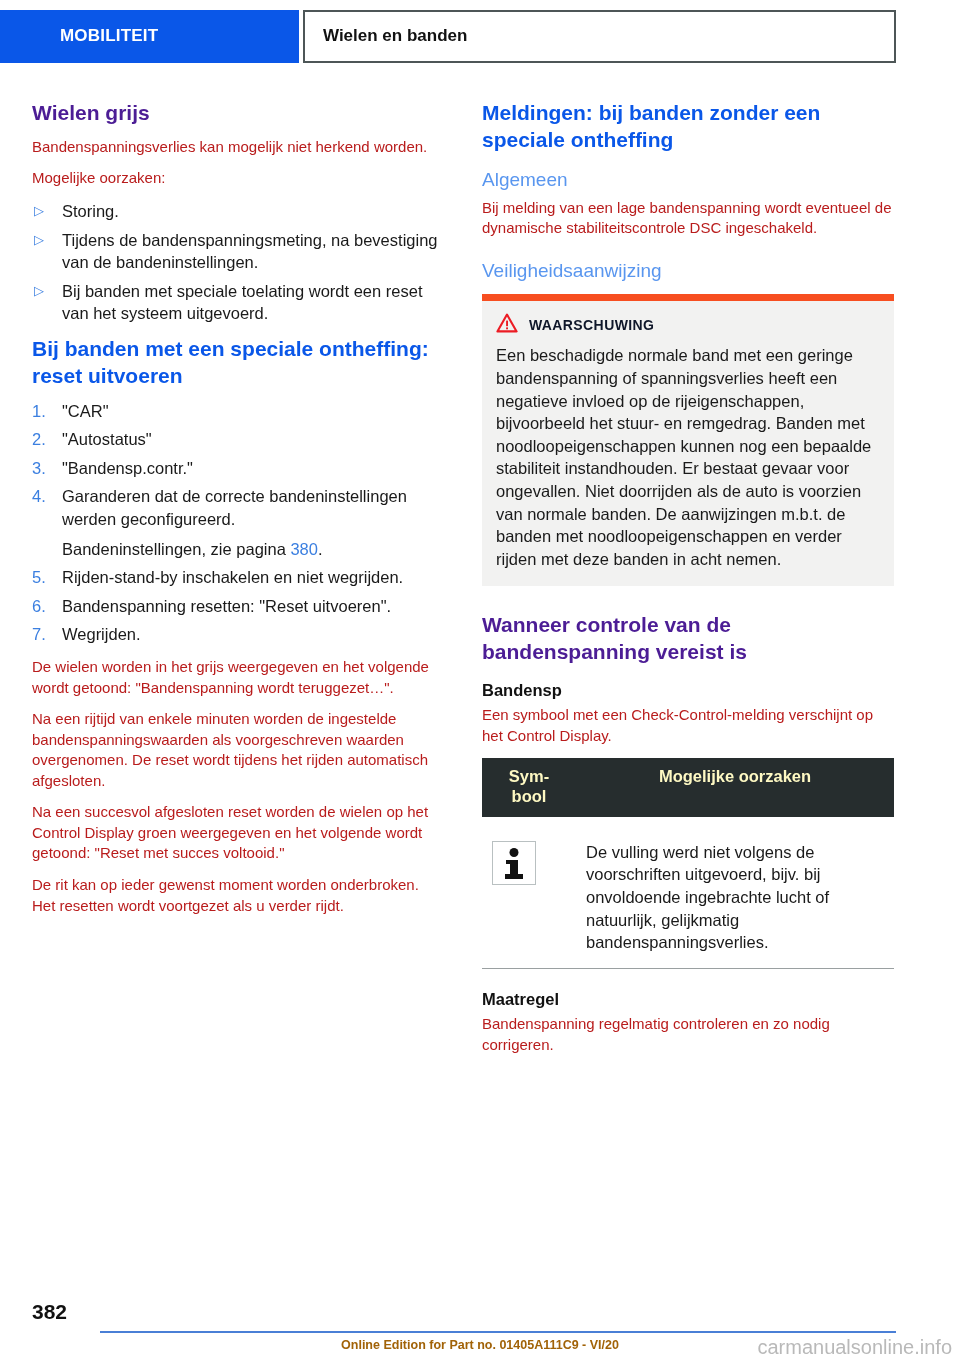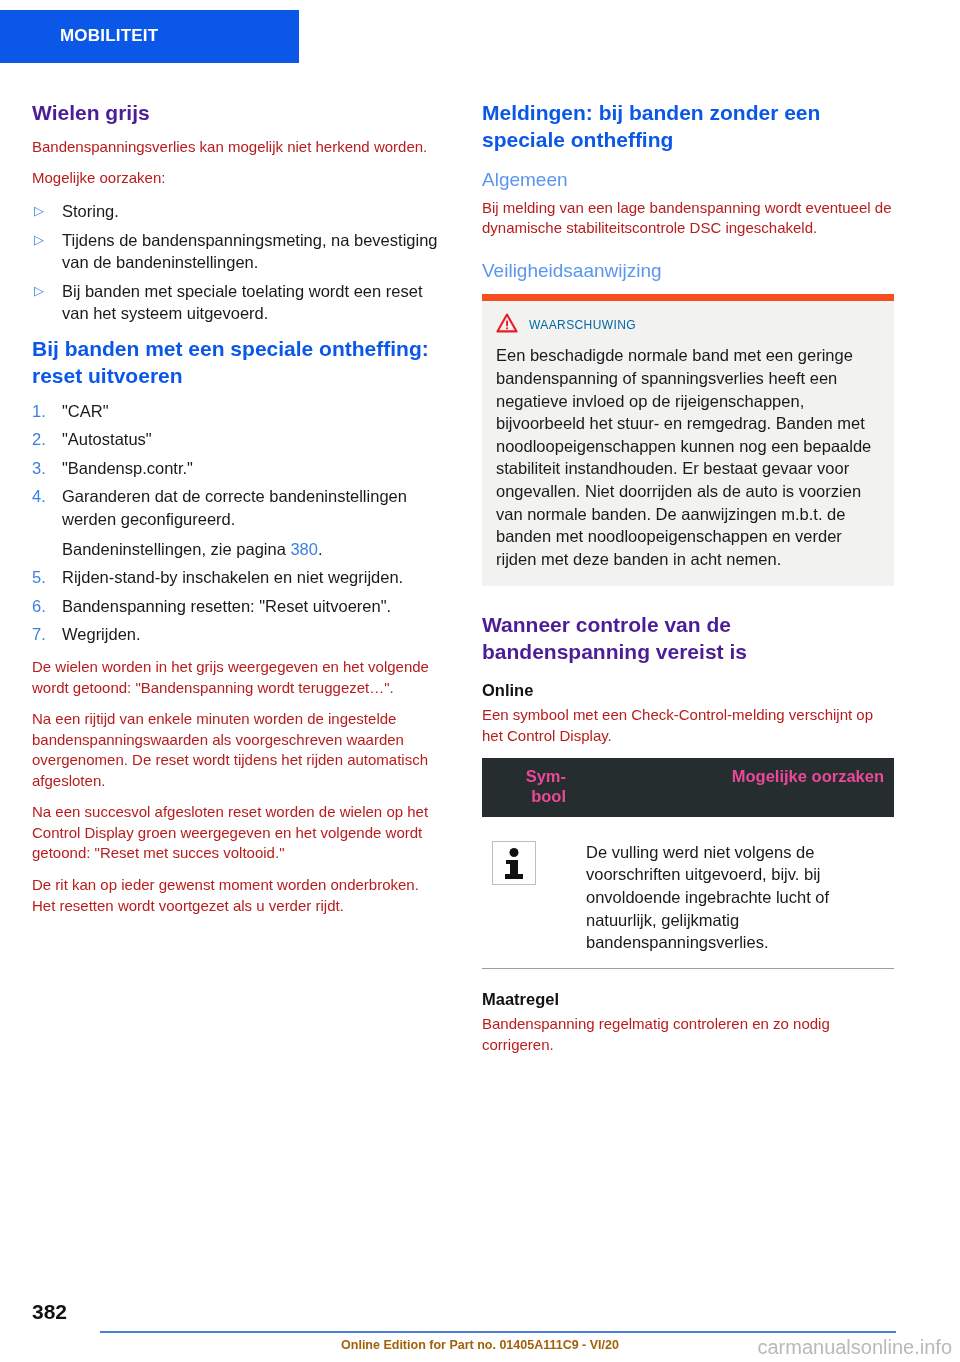--- a/index.html
+++ b/index.html
@@ -160,43 +160,43 @@
     padding: 12px 14px 16px 14px;
     box-sizing: border-box;
   }
   .warn-head {
     display: flex;
     align-items: center;
     gap: 11px;
     margin-bottom: 7px;
   }
   .warn-title {
-    font-size: 12px;
-    font-weight: normal;
+    font-size: 14px;
+    font-weight: bold;
     letter-spacing: 0.4px;
-    color: #0369a1;
+    color: #0f172a;
   }
   .warn-text {
     font-size: 16.5px;
     line-height: 1.37;
     margin: 0;
   }
 
   
   table.symtable {
     width: 100%;
     border-collapse: collapse;
     margin-top: 8px;
   }
   table.symtable thead th {
     background: #262d2e;
-    color: #ec4899;
-    font-size: 16.5px;
-    font-weight: bold;
-    text-align: right;
+    color: #fef9c3;
+    font-size: 16.5px;
+    font-weight: bold;
+    text-align: center;
     padding: 8px 10px 10px 10px;
     line-height: 1.25;
     vertical-align: top;
   }
   table.symtable thead th.c1 { width: 74px; }
   table.symtable tbody td {
     font-size: 16.5px;
     line-height: 1.37;
     padding: 24px 10px 14px 10px;
     vertical-align: top;
@@ -286,20 +286,23 @@
     font-size: 20px;
     color: #b9b9b9;
   }
 </style>
 </head>
 <body>
 
 <div class="header">
   <div class="header-tab">
     <span class="header-tab-label">MOBILITEIT</span>
+  </div>
+  <div class="header-box">
+    <span class="header-box-label">Wielen en banden</span>
   </div>
 </div>
 
 <div class="col col-left">
 
   <h2 class="sec light">Wielen grijs</h2>
   <p class="body">Bandenspanningsverlies kan mogelijk niet herkend worden.</p>
   <p class="body">Mogelijke oorzaken:</p>
 
   <ul class="tri">
@@ -377,21 +380,21 @@
           <rect x="10.1" y="14.4" width="1.9" height="1.9" fill="#ec1c24"></rect>
         </svg>
       </span>
       <span class="warn-title">WAARSCHUWING</span>
     </div>
     <p class="warn-text">Een beschadigde normale band met een geringe bandenspanning of spanningsverlies heeft een negatieve invloed op de rijeigenschappen, bijvoorbeeld het stuur- en remgedrag. Banden met noodloopeigenschappen kunnen nog een bepaalde stabiliteit instandhouden. Er bestaat gevaar voor ongevallen. Niet doorrijden als de auto is voorzien van normale banden. De aanwijzingen m.b.t. de banden met noodloopeigenschappen en verder rijden met deze banden in acht nemen.</p>
   </div>
 
   <h2 class="sec light" style="margin-top:26px">Wanneer controle van de bandenspanning vereist is</h2>
 
-  <h4 class="bold">Online</h4>
+  <h4 class="bold">Bandensp</h4>
   <p class="body">Een symbool met een Check-Control-melding verschijnt op het Control Display.</p>
 
   <table class="symtable">
     <thead>
       <tr>
         <th class="c1">Sym-bool</th>
         <th>Mogelijke oorzaken</th>
       </tr>
     </thead>
     <tbody>

